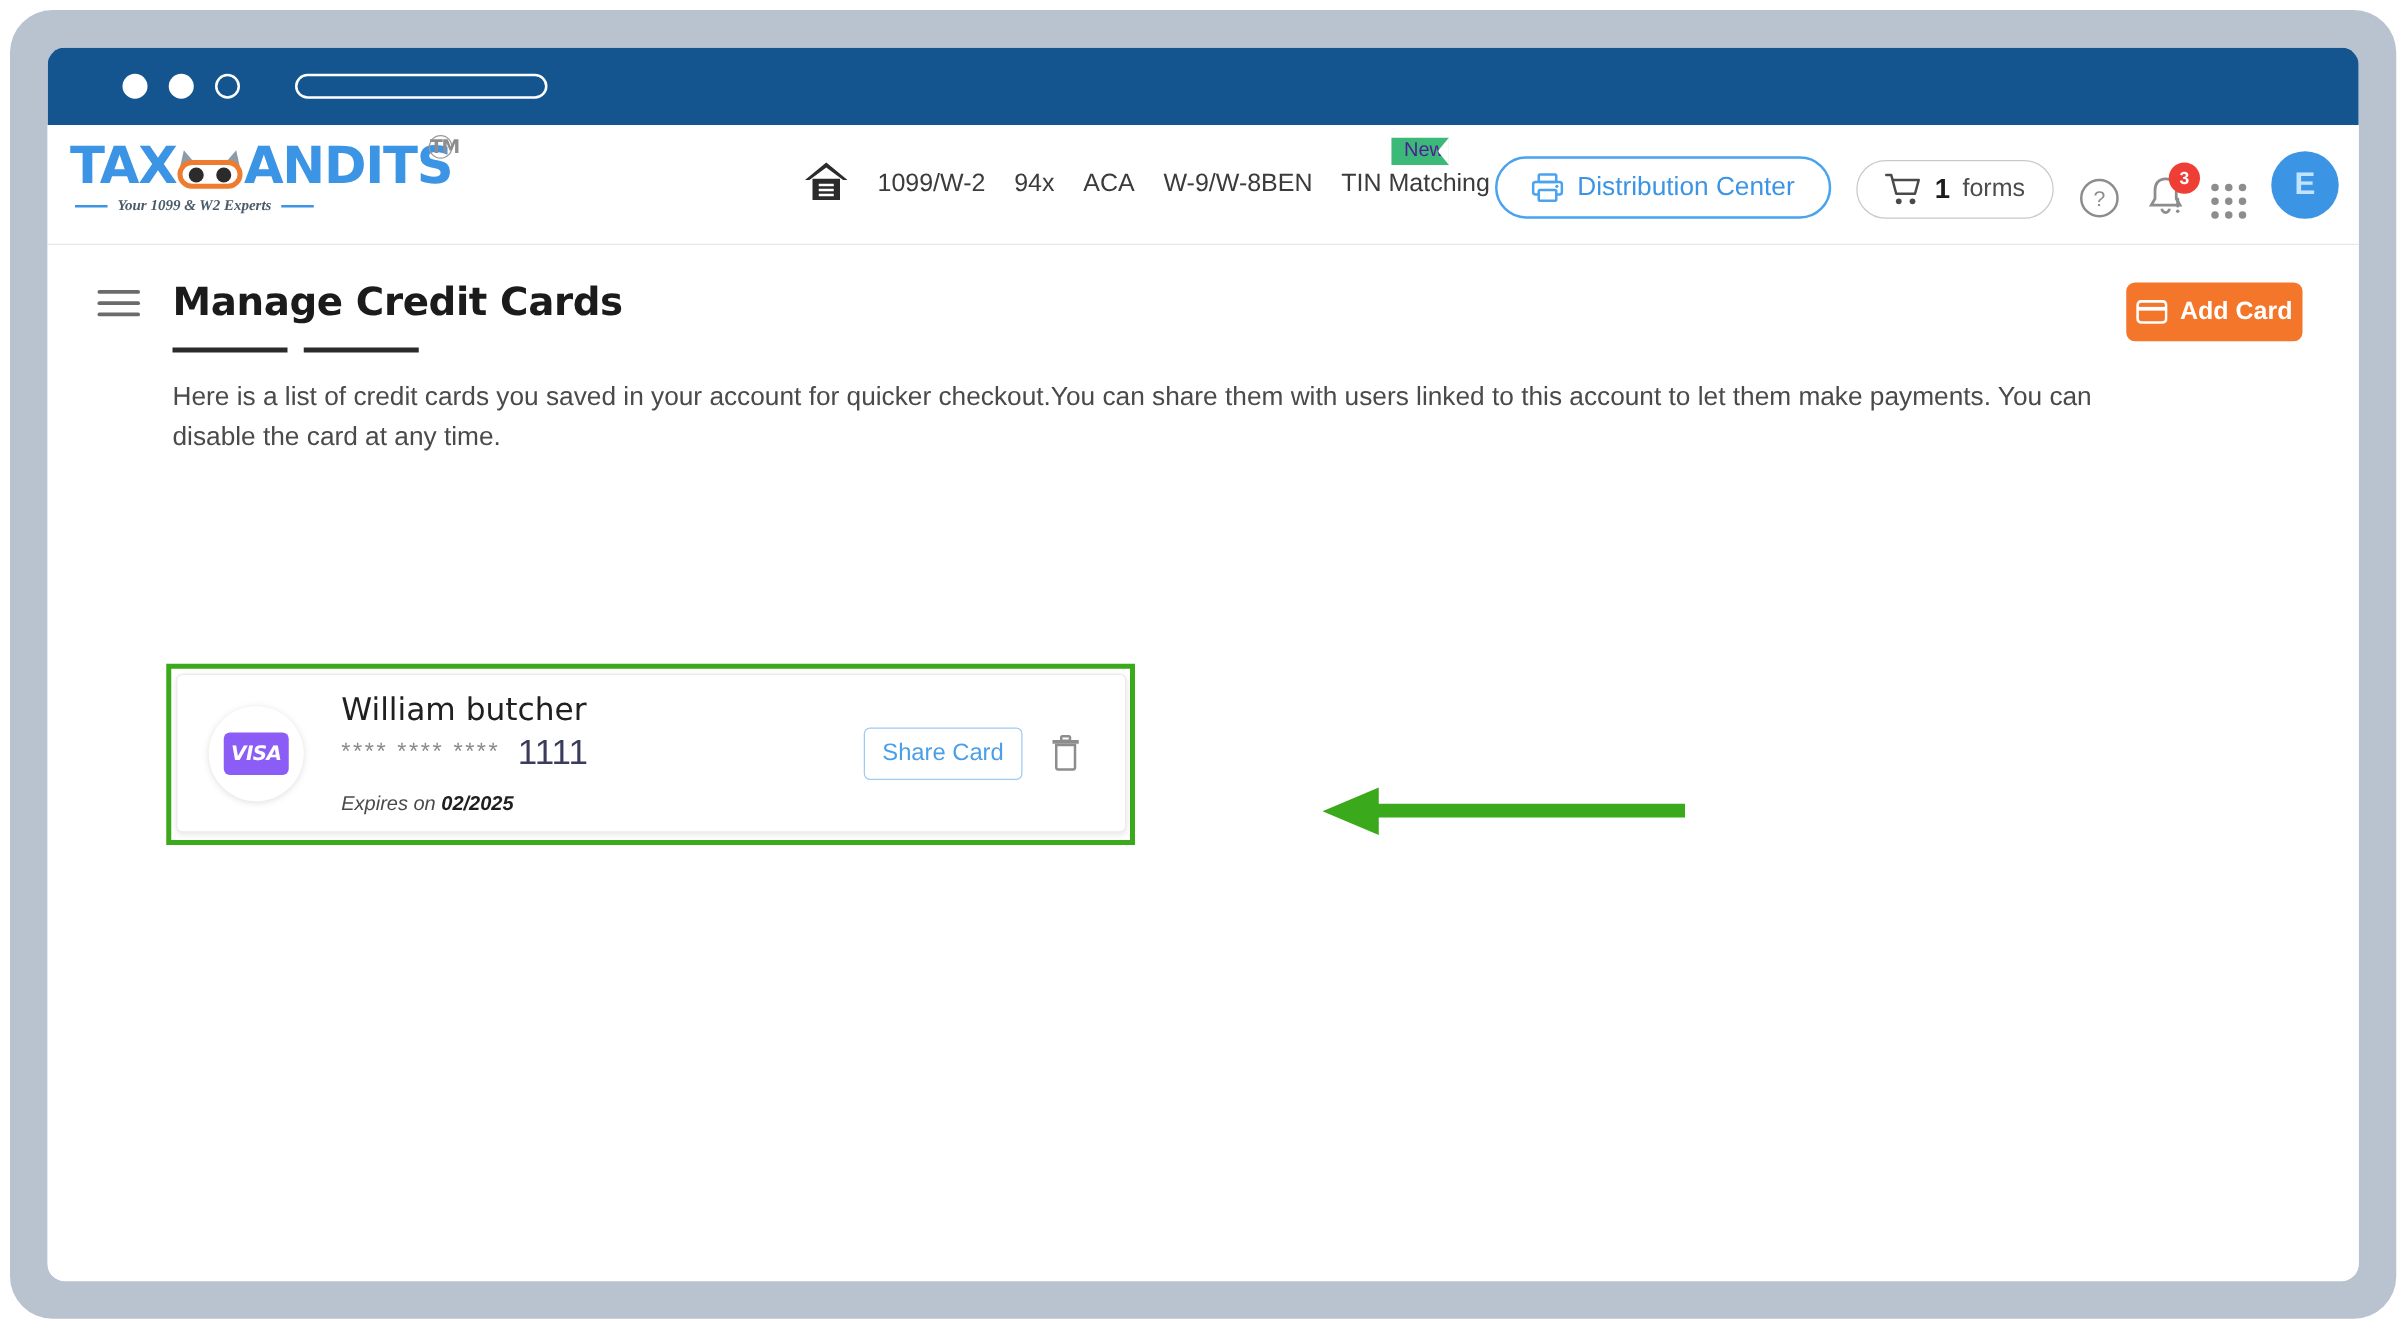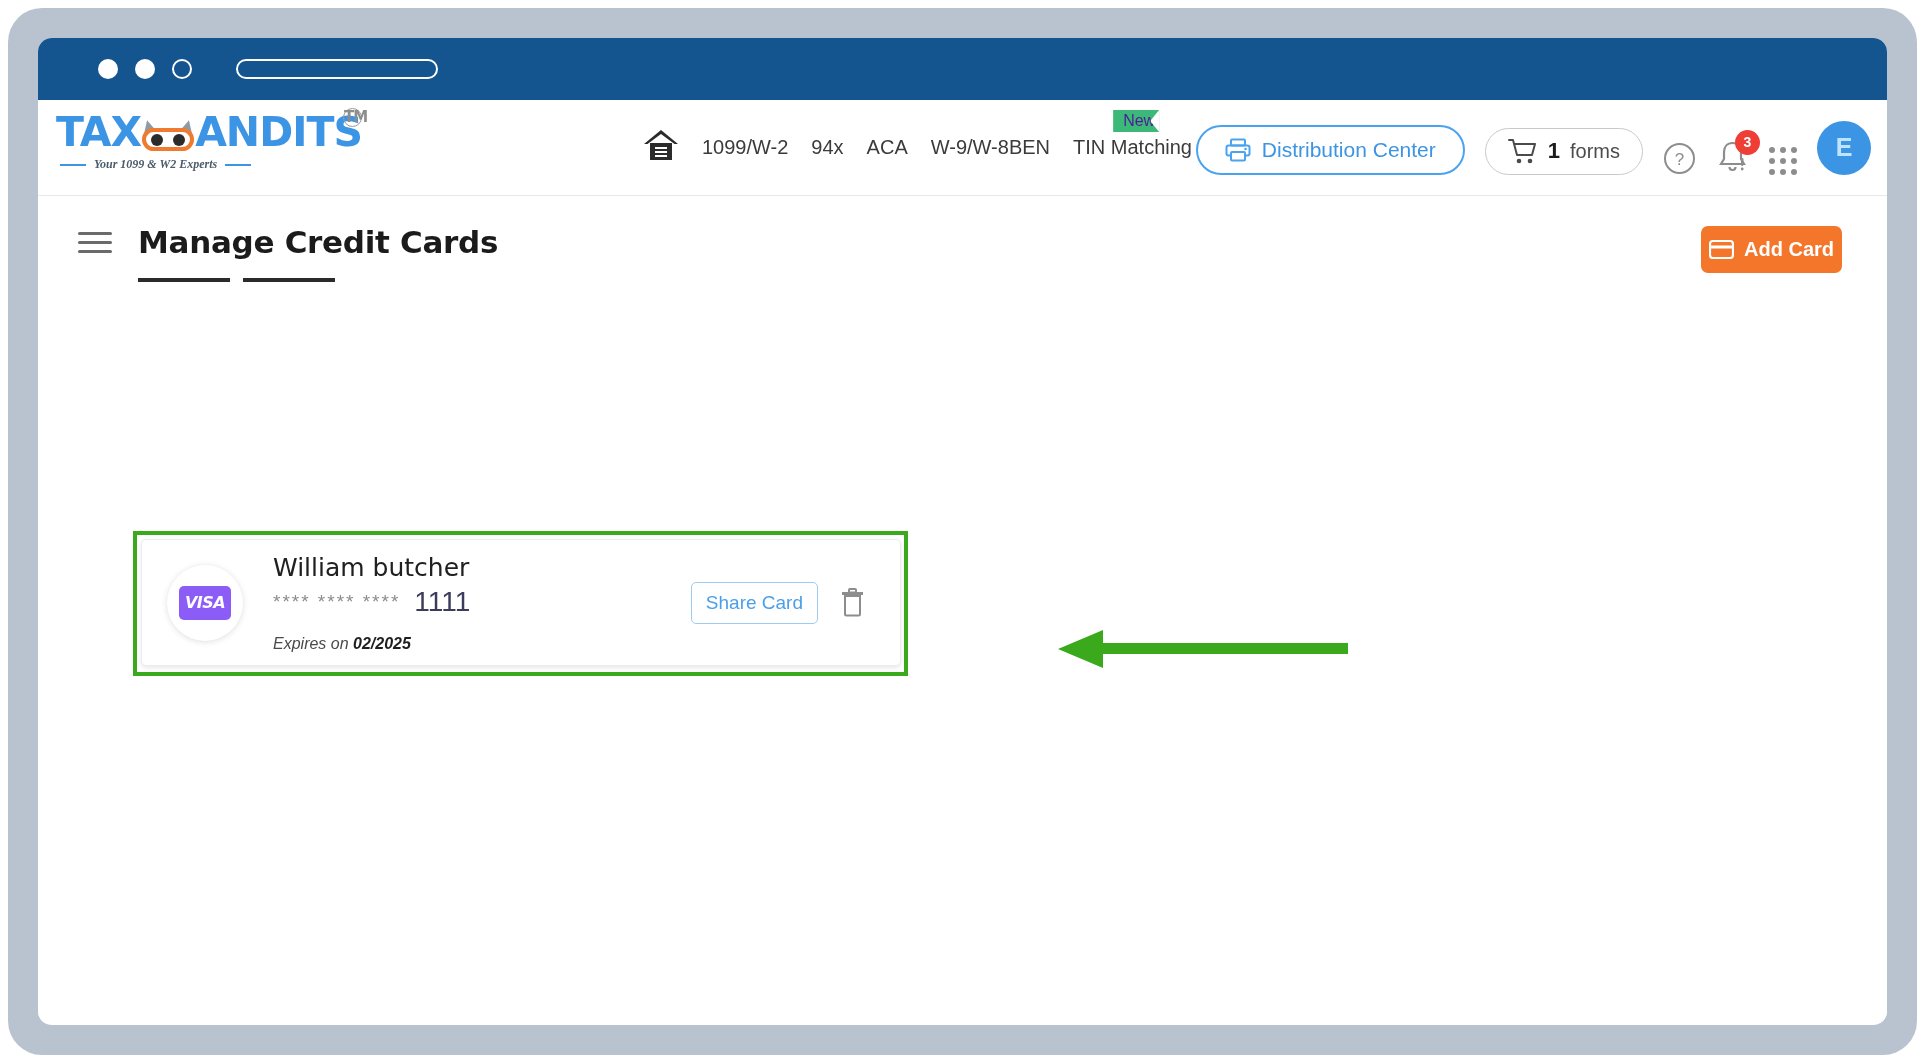--- a/index.html
+++ b/index.html
@@ -408,20 +408,21 @@
       </div>
       <button id="add-card-btn">
         <svg width="25" height="19" viewBox="0 0 25 19">
           <rect x="1" y="1" width="23" height="17" rx="3" fill="none" stroke="#ffffff" stroke-width="2.2"></rect>
           <rect x="1" y="5.5" width="23" height="3" fill="#ffffff"></rect>
         </svg>
         <span>Add Card</span>
       </button>
     </div>
 
+    <p id="desc">Here is a list of credit cards you saved in your account for quicker checkout.You can share them with users linked to this account to let them make payments. You can disable the card at any time.</p>
 
     <div id="highlight">
       <div id="card-item">
         <div id="visa-wrap">
           <div id="visa-logo">VISA</div>
         </div>
         <div id="card-info">
           <div id="card-holder">William butcher</div>
           <div id="card-number-row">
             <span id="card-mask">**** **** ****</span>

